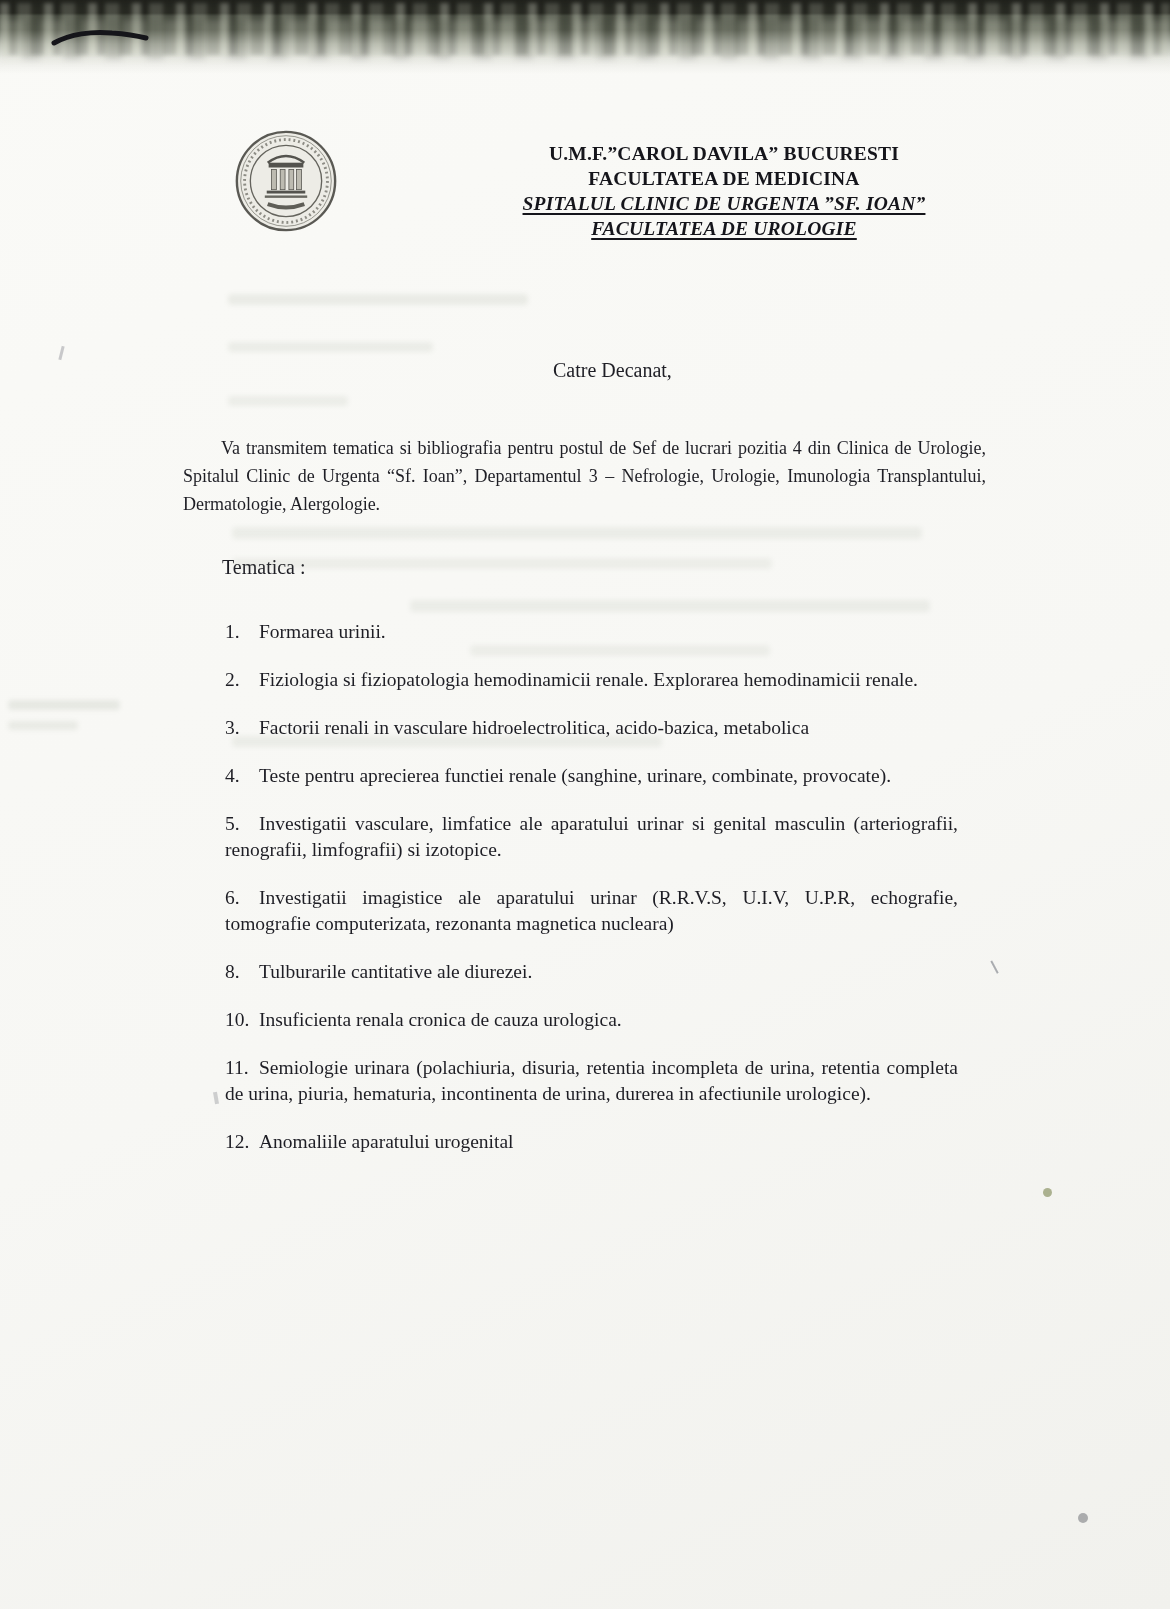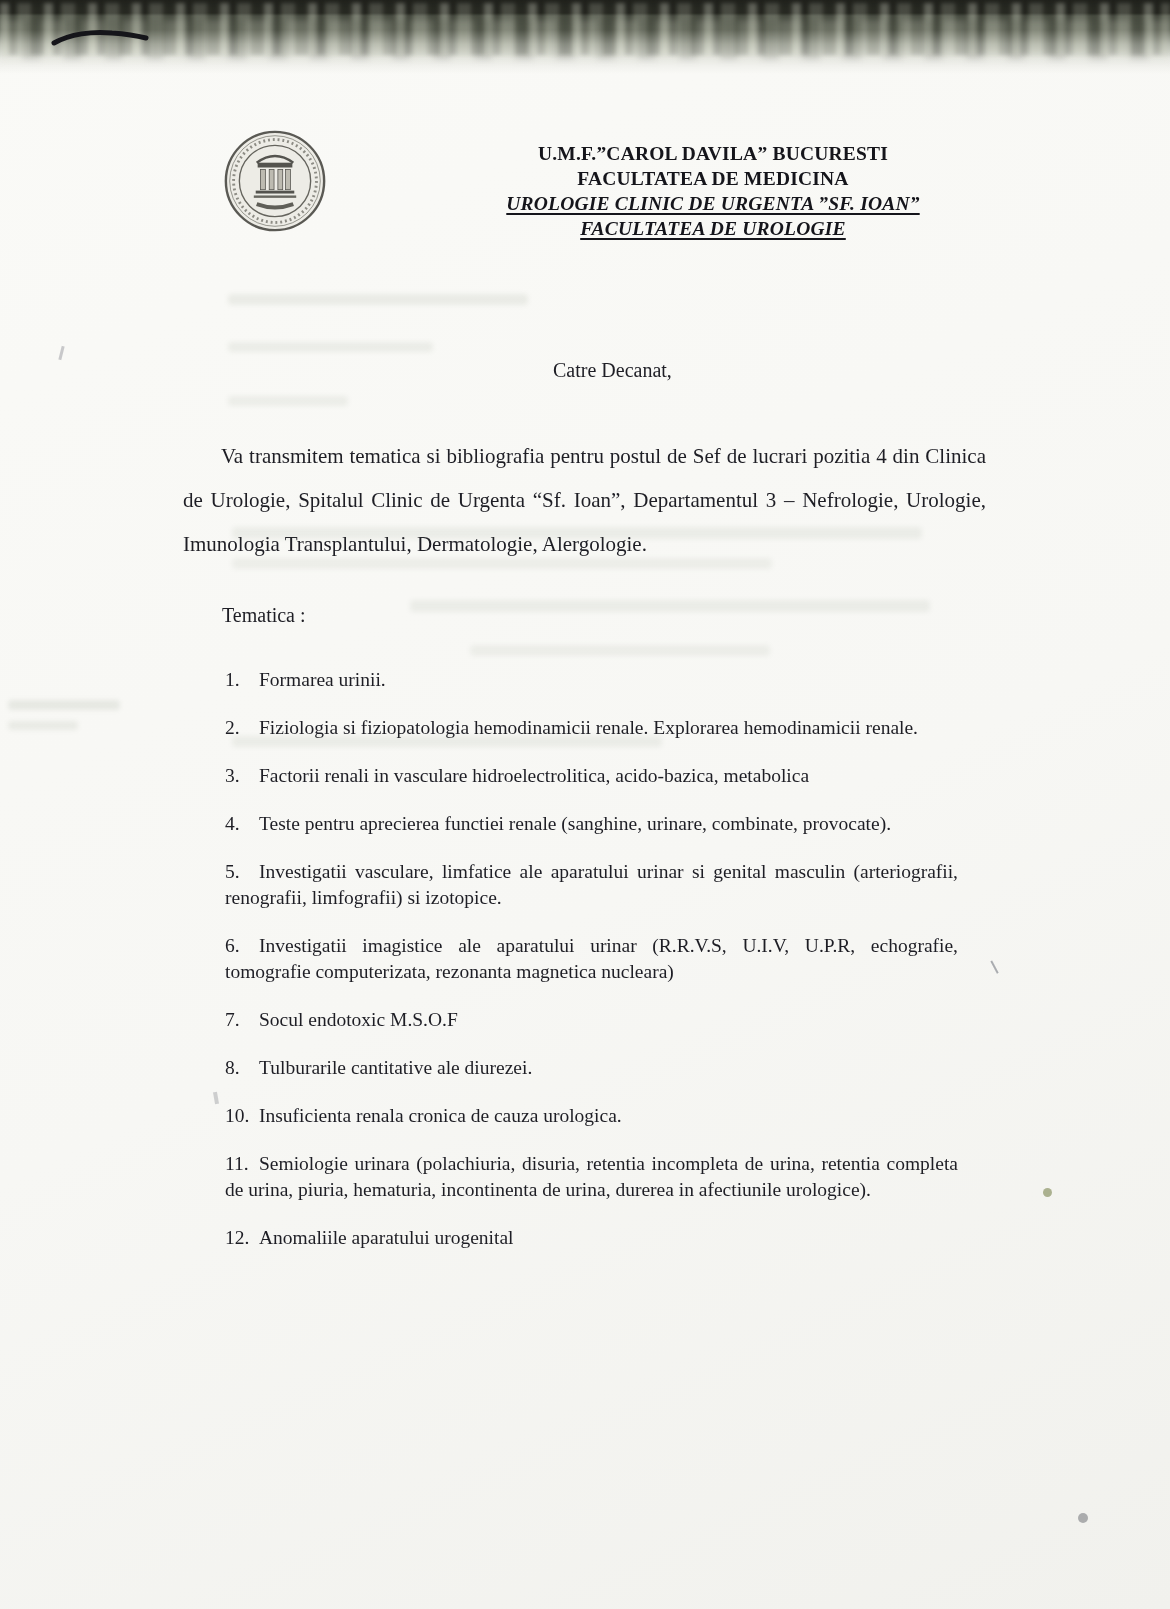--- a/index.html
+++ b/index.html
@@ -45,40 +45,40 @@
   .staple { position:absolute; left:50px; top:26px; }
 
   
   .ghost {
     position:absolute; background:#7e8a74;
     filter:blur(2.5px); border-radius:4px;
   }
   .speck { position:absolute; filter:blur(0.6px); }
 
   
-  .header-row { display:flex; padding-top:128px; }
+  .header-row { display:flex; padding-top:128px;padding-left:11px; }
   .seal { margin-left:222px; width:106px; height:106px; flex:0 0 auto; opacity:.88; }
   .header-text {
     margin-left:155px; width:460px; padding-top:13px;
     text-align:center; font-weight:bold;
     font-size:19.5px; line-height:25px; color:#15151b;
     letter-spacing:.2px;
   }
   .header-text .underlined {
     font-style:italic;
     text-decoration:underline;
     text-decoration-thickness:2px;
     text-underline-offset:3px;
   }
 
   
   .salutation { margin:118px 0 0 553px; font-size:20px; }
   .intro {
     margin:52px 8px 0 183px; width:803px;
-    font-size:21px; line-height:44px;
+    font-size:18px; line-height:28px;
     text-indent:38px; text-align:justify;
   }
   .section-title { margin:38px 0 0 222px; font-size:20px; font-weight:normal; }
 
   .items { margin:40px 12px 0 225px; width:733px; list-style:none; }
   .item {
     margin-bottom:22px;
     font-size:19.5px; line-height:26px;
     text-align:justify;
   }
@@ -127,38 +127,37 @@
       <rect x="49" y="43" width="5" height="21" fill="#b5b3a8" stroke="#3e3d37" stroke-width="0.8"></rect>
       <rect x="58" y="43" width="5" height="21" fill="#b5b3a8" stroke="#3e3d37" stroke-width="0.8"></rect>
       <rect x="66" y="43" width="5" height="21" fill="#b5b3a8" stroke="#3e3d37" stroke-width="0.8"></rect>
       <rect x="35" y="65" width="40" height="3" fill="#3e3d37"></rect>
       <rect x="33" y="70" width="44" height="2.5" fill="#55544c"></rect>
       <path d="M36,79 Q55,86 74,79" fill="none" stroke="#4a4942" stroke-width="4"></path>
     </svg>
     <div class="header-text">
       <div>U.M.F.”CAROL DAVILA” BUCURESTI</div>
       <div>FACULTATEA DE MEDICINA</div>
-      <div class="underlined">UROLOGIE CLINIC DE URGENTA ”SF. IOAN”</div>
+      <div class="underlined">SPITALUL CLINIC DE URGENTA ”SF. IOAN”</div>
       <div class="underlined">FACULTATEA DE UROLOGIE</div>
     </div>
   </div>
 
   <div class="salutation">Catre Decanat,</div>
 
   <p class="intro">Va transmitem tematica si bibliografia pentru postul de Sef de lucrari pozitia 4 din Clinica de Urologie, Spitalul Clinic de Urgenta “Sf. Ioan”, Departamentul 3 – Nefrologie, Urologie, Imunologia Transplantului, Dermatologie, Alergologie.</p>
 
   <div class="section-title">Tematica :</div>
 
   <ol class="items">
     <li class="item"><span class="num">1.</span><span>Formarea urinii.</span></li>
     <li class="item"><span class="num">2.</span><span>Fiziologia si fiziopatologia hemodinamicii renale. Explorarea hemodinamicii renale.</span></li>
     <li class="item"><span class="num">3.</span><span>Factorii renali in vasculare hidroelectrolitica, acido-bazica, metabolica</span></li>
     <li class="item"><span class="num">4.</span><span>Teste pentru aprecierea functiei renale (sanghine, urinare, combinate, provocate).</span></li>
     <li class="item"><span class="num">5.</span><span>Investigatii vasculare, limfatice ale aparatului urinar si genital masculin (arteriografii, renografii, limfografii) si izotopice.</span></li>
     <li class="item"><span class="num">6.</span><span>Investigatii imagistice ale aparatului urinar (R.R.V.S, U.I.V, U.P.R, echografie, tomografie computerizata, rezonanta magnetica nucleara)</span></li>
-    <li class="item"><span class="num">7.</span><span>Socul endotoxic M.S.O.F</span></li>
     <li class="item"><span class="num">8.</span><span>Tulburarile cantitative ale diurezei.</span></li>
     <li class="item"><span class="num">10.</span><span>Insuficienta renala cronica de cauza urologica.</span></li>
     <li class="item"><span class="num">11.</span><span>Semiologie urinara (polachiuria, disuria, retentia incompleta de urina, retentia completa de urina, piuria, hematuria, incontinenta de urina, durerea in afectiunile urologice).</span></li>
     <li class="item"><span class="num">12.</span><span>Anomaliile aparatului urogenital</span></li>
   </ol>
 
 </div>
 
 </body></html>

